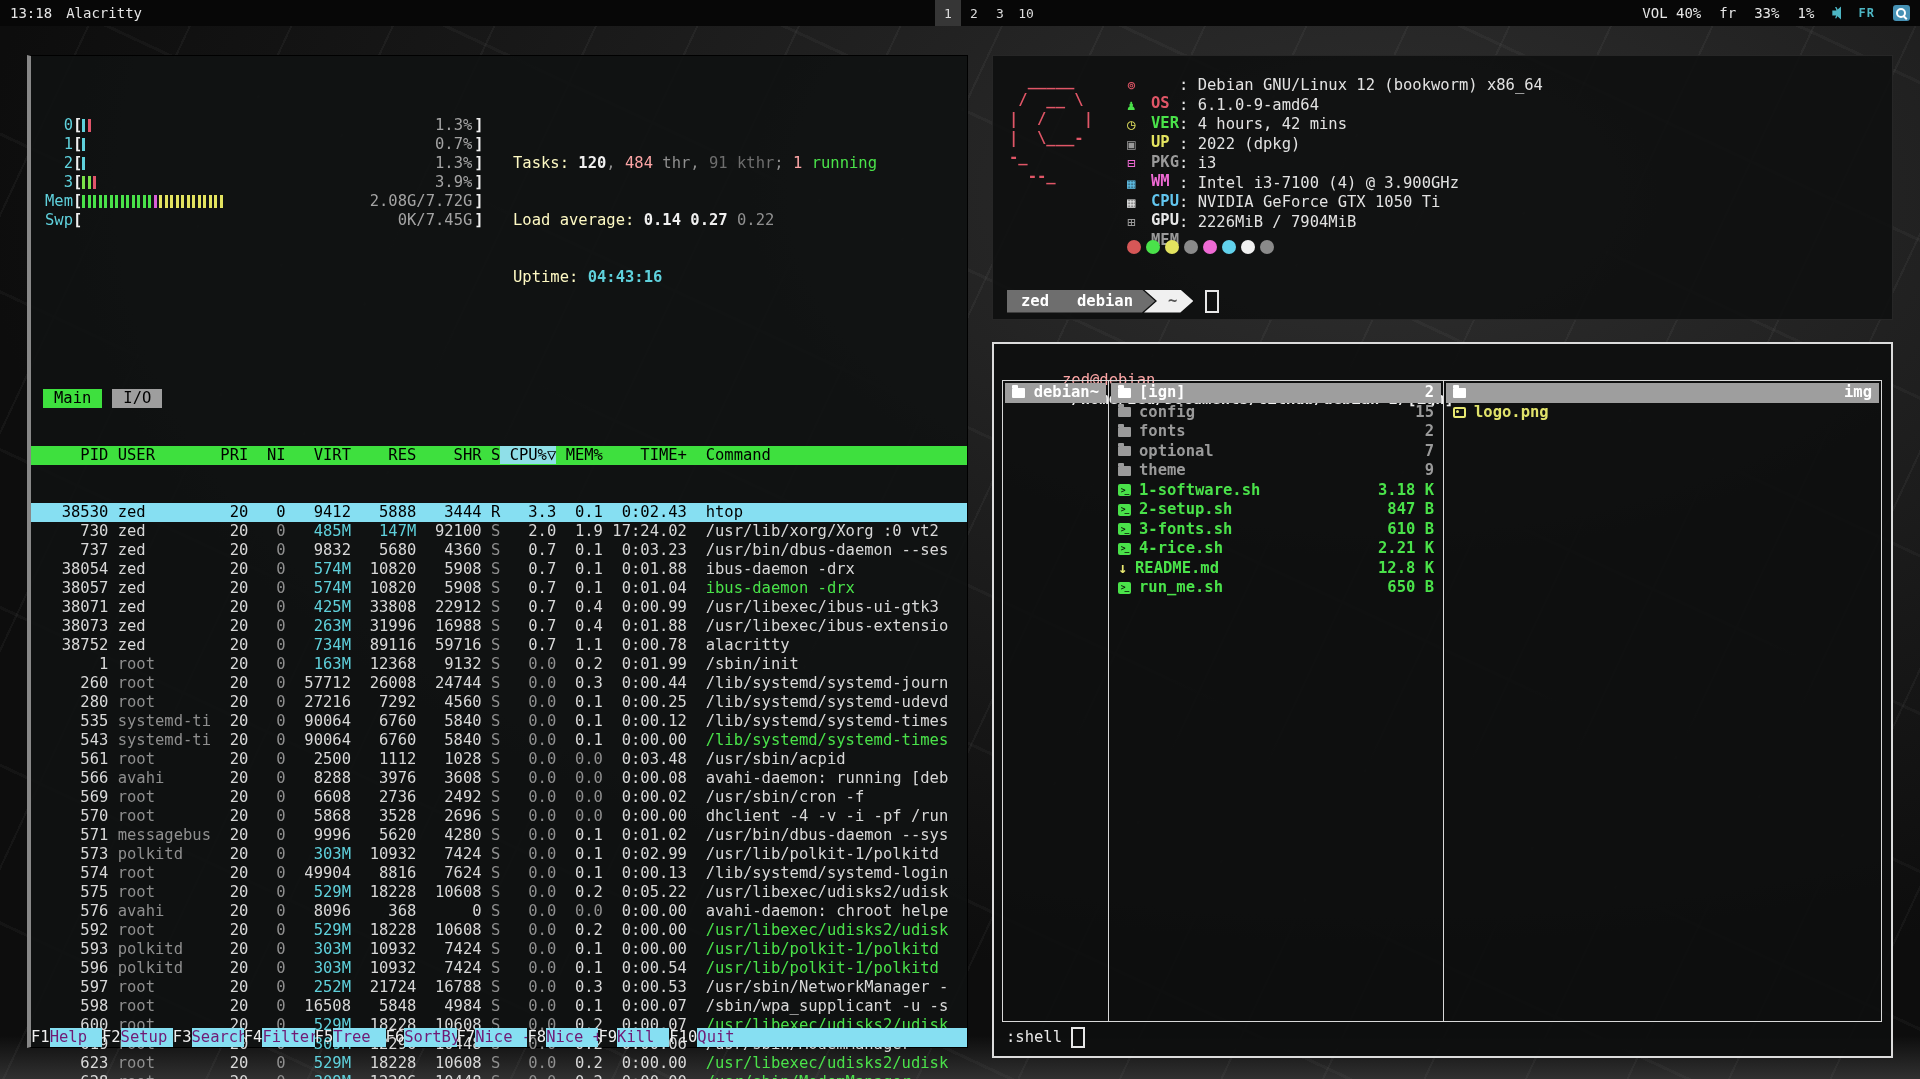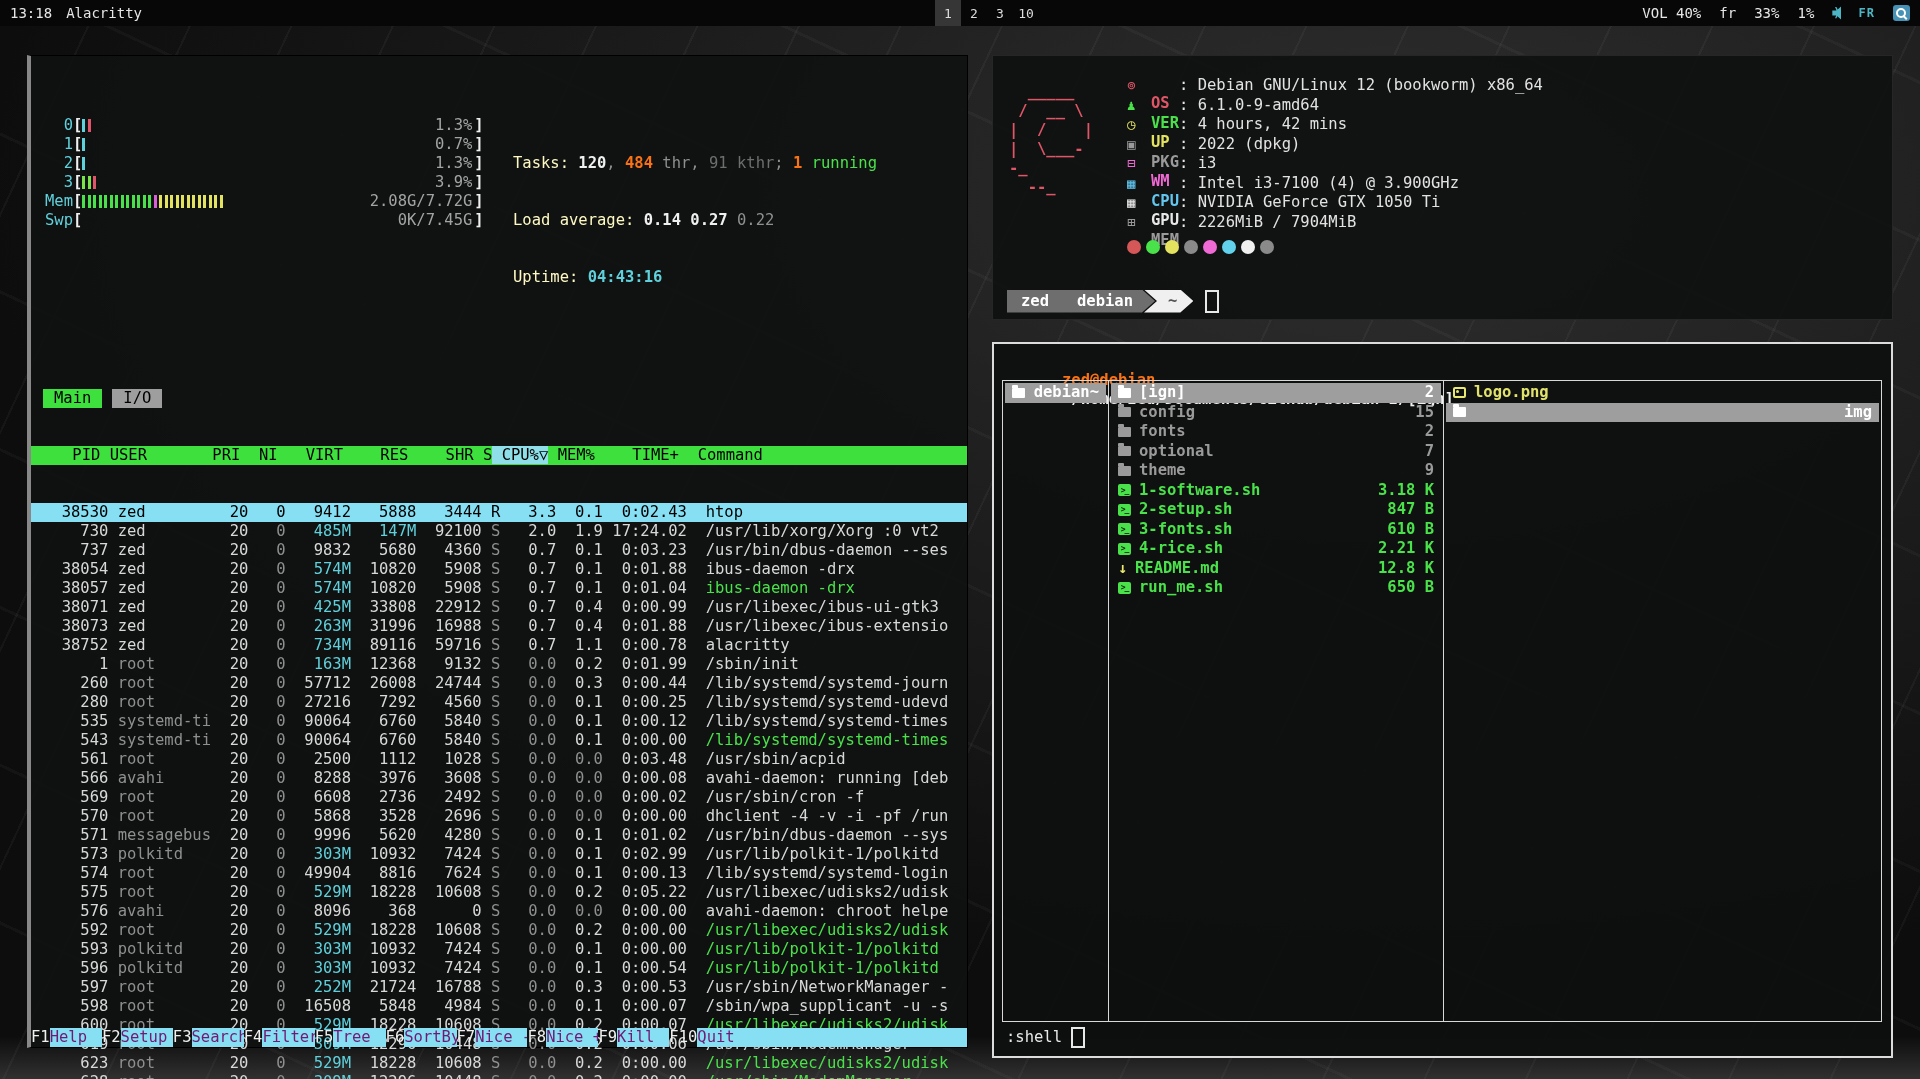--- a/index.html
+++ b/index.html
@@ -25,50 +25,50 @@
   .spk-wave{color:#4db6c4;font-size:12px;margin-left:-14px;font-weight:bold;}
   .kbd-fr{color:#4db6c4;font-weight:bold;font-size:12px;letter-spacing:1px;}
   .mag{width:17px;height:16px;background:#4691b4;border-radius:3px;position:relative;display:inline-block;}
   .mag::before{content:'';position:absolute;left:3px;top:3px;width:6px;height:6px;border:2px solid #fff;border-radius:50%;}
   .mag::after{content:'';position:absolute;left:11px;top:10px;width:2px;height:5px;background:#fff;transform:rotate(-45deg);}
   
   .term{font-size:15.5px;line-height:19px;white-space:pre;}
   .w{color:#d8d8d8}.wb{color:#f0f0f0;font-weight:bold}
   .d{color:#8f8f8f}.dd{color:#6e6e6e}
   .c{color:#5fd1dc}.cb{color:#5fd1dc;font-weight:bold}
-  .g{color:#4ae24a}.gb{color:#f97316;font-weight:bold}
+  .g{color:#4ae24a}.gb{color:#fca5a5;font-weight:normal}
   .lab{color:#fef9c3}
   
   .win-htop{position:absolute;left:27px;top:55px;width:941px;height:993px;
     background:rgba(16,18,18,.94);border:1px solid #000;border-left:4px solid #888;box-sizing:border-box;}
   .htop-top{display:flex;padding:22px 0 0 12px;}
   .meters{width:470px;}
   .meter{display:flex;height:19px;align-items:center;}
   .mlabel{width:30px;text-align:right;}
   .mtrack{width:392px;display:inline-flex;align-items:center;height:15px;position:relative;}
   .mbar{width:3px;height:13px;margin-right:2.5px;flex:none;}
   .mval{position:absolute;right:2px;color:#a3a3a3;}
   .htop-tabs{margin:26px 0 0 12px;height:19px;display:flex;gap:10px;}
   .tab{padding:0 11px;color:#000;}
   .tab.active{background:#3ee03e;}
   .tab.idle{background:#9e9e9e;}
-  .phead{height:19px;background:#3ee03e;color:#000;padding-left:4px;margin-top:0px;}
+  .phead{height:19px;background:#3ee03e;color:#000;padding-left:12px;margin-top:0px;}
   .phead .hc{background:#8fdfe8;}
   .prows{overflow:hidden;height:779px;}
   .prow{height:19px;padding-left:12px;}
   .prow.sel{background:#86dff2;}
   .prow.sel span{color:#000 !important;font-weight:normal;}
   .fbar{position:absolute;left:0;bottom:0;width:100%;height:19px;display:flex;}
   .fk{color:#f0f0f0;}
   .fl{background:#86dff2;color:#701a75;width:5.6ch;overflow:hidden;}
   .fl.last{flex:1;}
   
   .win-fetch{position:absolute;left:992px;top:55px;width:901px;height:265px;
     background:rgba(15,16,16,.93);border:1px solid #262626;box-sizing:border-box;}
-  .ascii{position:absolute;left:16px;top:16px;color:#e05667;font-weight:bold;margin-top:11px;}
+  .ascii{position:absolute;left:16px;top:16px;color:#e05667;font-weight:bold;}
   .fetch-info{position:absolute;left:134px;top:20px;}
   .fline{height:19.5px;display:flex;align-items:center;}
   .fglyph{width:24px;font-size:14px;}
   .flabel{font-weight:bold;white-space:pre;margin-top:36px;}
   .fsep{color:#e8e8e8;white-space:pre;}
   .fval{color:#e2e2e2;white-space:pre;}
   .dots{display:flex;gap:5px;margin-top:8px;}
   .dot{width:14px;height:14px;border-radius:50%;}
   .prompt{position:absolute;left:14px;top:232px;display:flex;align-items:center;height:26px;}
   .seg1{background:#6e6e6e;color:#fff;font-weight:bold;padding:2px 8px 2px 14px;white-space:pre;
@@ -165,21 +165,21 @@
   <div class="win-fm term">
     <div class="fm-title">
       <span class="gb">zed@debian</span>
       <span class="wb"> </span><span class="wb">/home/zed/Documents/GitHub/debian-z/</span><span class="wb">[ign]</span>
     </div>
     <div class="fm-box">
       <div class="fm-sep" style="left:105px;"></div>
       <div class="fm-sep" style="left:440px;"></div>
       <div class="pane" style="left:2px;width:101px;" id="pane-parent"><div class="fm-row st-white sel"><span class="ic ic-folder"></span><span>debian~</span></div></div>
       <div class="pane" style="left:108px;width:330px;" id="pane-main"><div class="fm-row st-white sel"><span class="ic ic-folder"></span><span>[ign]</span><span class="meta">2</span></div><div class="fm-row st-dim"><span class="ic ic-folder"></span><span>config</span><span class="meta">15</span></div><div class="fm-row st-dim"><span class="ic ic-folder"></span><span>fonts</span><span class="meta">2</span></div><div class="fm-row st-dim"><span class="ic ic-folder"></span><span>optional</span><span class="meta">7</span></div><div class="fm-row st-dim"><span class="ic ic-folder"></span><span>theme</span><span class="meta">9</span></div><div class="fm-row st-green"><span class="ic ic-script">&gt;_</span><span>1-software.sh</span><span class="meta">3.18 K</span></div><div class="fm-row st-green"><span class="ic ic-script">&gt;_</span><span>2-setup.sh</span><span class="meta">847 B</span></div><div class="fm-row st-green"><span class="ic ic-script">&gt;_</span><span>3-fonts.sh</span><span class="meta">610 B</span></div><div class="fm-row st-green"><span class="ic ic-script">&gt;_</span><span>4-rice.sh</span><span class="meta">2.21 K</span></div><div class="fm-row st-green"><span class="ic ic-readme">↓</span><span>README.md</span><span class="meta">12.8 K</span></div><div class="fm-row st-green"><span class="ic ic-script">&gt;_</span><span>run_me.sh</span><span class="meta">650 B</span></div></div>
-      <div class="pane" style="left:443px;width:433px;" id="pane-preview"><div class="fm-row st-yellow"><span class="ic ic-image"></span><span>logo.png</span></div><div class="fm-row st-white sel"><span class="ic ic-folder"></span><span>img</span></div></div>
+      <div class="pane" style="left:443px;width:433px;" id="pane-preview"><div class="fm-row st-white sel"><span class="ic ic-folder"></span><span>img</span></div><div class="fm-row st-yellow"><span class="ic ic-image"></span><span>logo.png</span></div></div>
     </div>
     <div class="fm-status">
       <span>:shell</span>
       <span class="curs2"></span>
     </div>
   </div>
 
 </div>
 
 </body></html>

